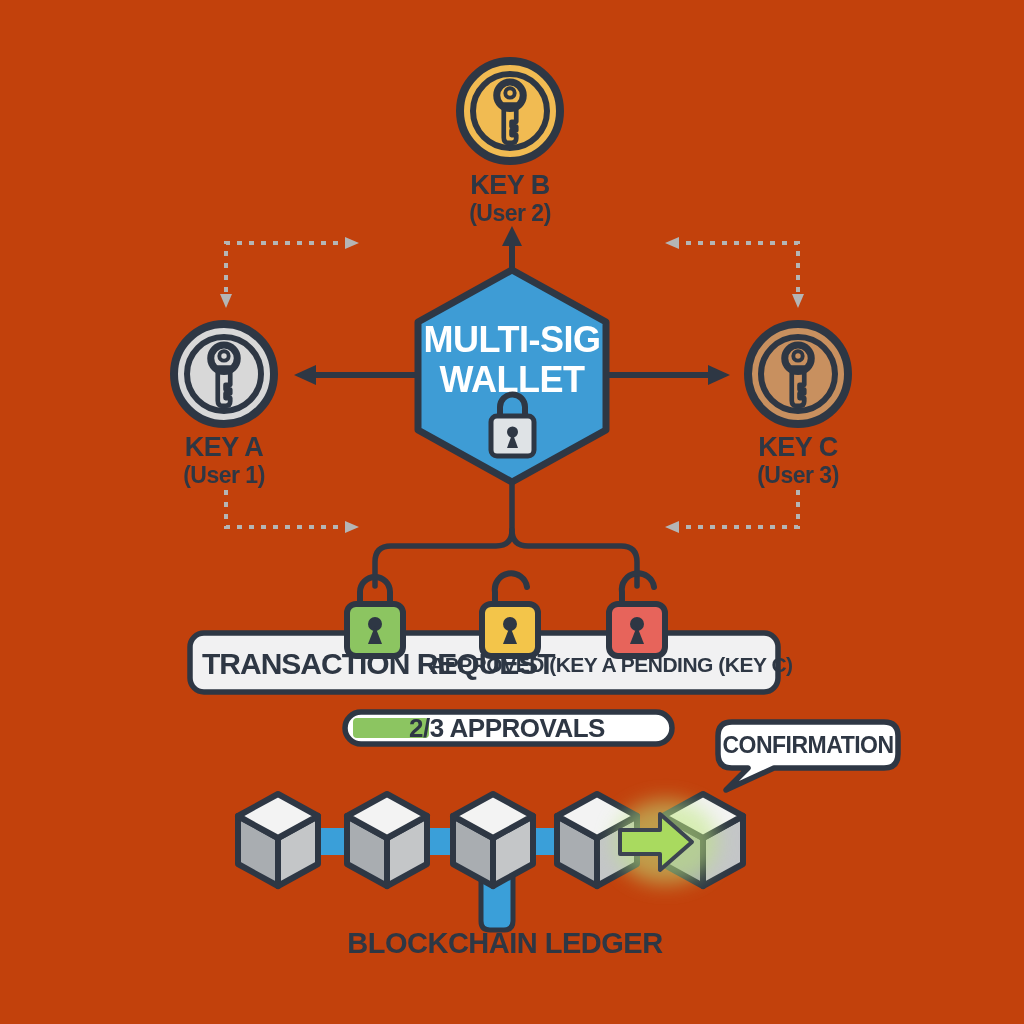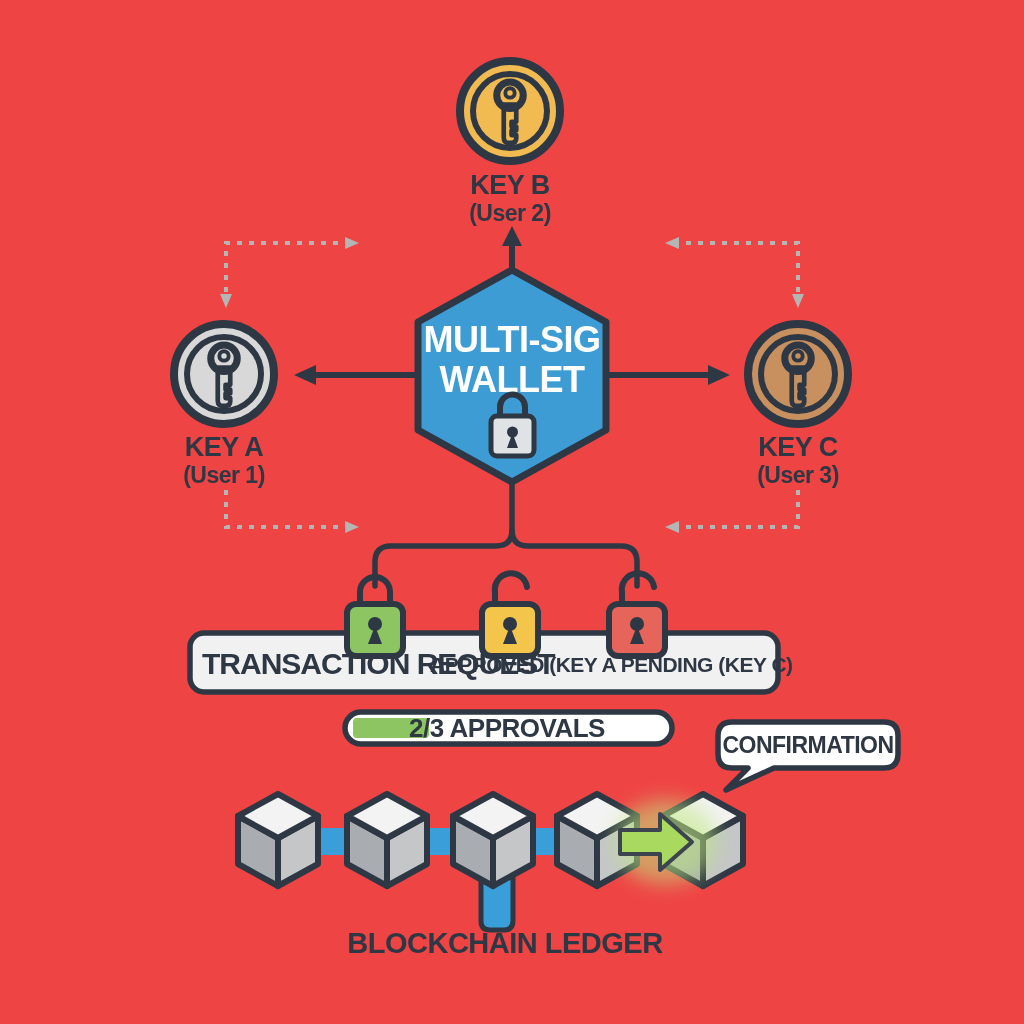--- a/index.html
+++ b/index.html
@@ -1,16 +1,16 @@
 <!DOCTYPE html>
 <html><head>
 <meta charset="utf-8">
 <style>
   html,body{margin:0;padding:0;background:#ffffff;}
-  .stage{width:1024px;height:1024px;background:#ef4444;position:relative;overflow:hidden;}
+  .stage{width:1024px;height:1024px;background:#c2410c;position:relative;overflow:hidden;}
   svg{display:block;}
   text{font-family:"Liberation Sans", sans-serif;fill:#2e3744;}
   .lbl-key{font-size:27px;font-weight:bold;letter-spacing:-0.5px;}
   .lbl-user{font-size:23px;font-weight:bold;letter-spacing:-0.5px;}
   .hex-title{font-size:36px;font-weight:bold;fill:#ffffff;letter-spacing:-0.5px;}
   .bar-title{font-size:30px;font-weight:bold;letter-spacing:-1px;}
   .bar-status{font-size:21px;font-weight:bold;letter-spacing:-0.5px;}
   .progress-label{font-size:26px;font-weight:bold;letter-spacing:-0.5px;}
   .bubble-label{font-size:23px;font-weight:bold;letter-spacing:-0.5px;}
   .ledger-label{font-size:29px;font-weight:bold;letter-spacing:-0.5px;}

